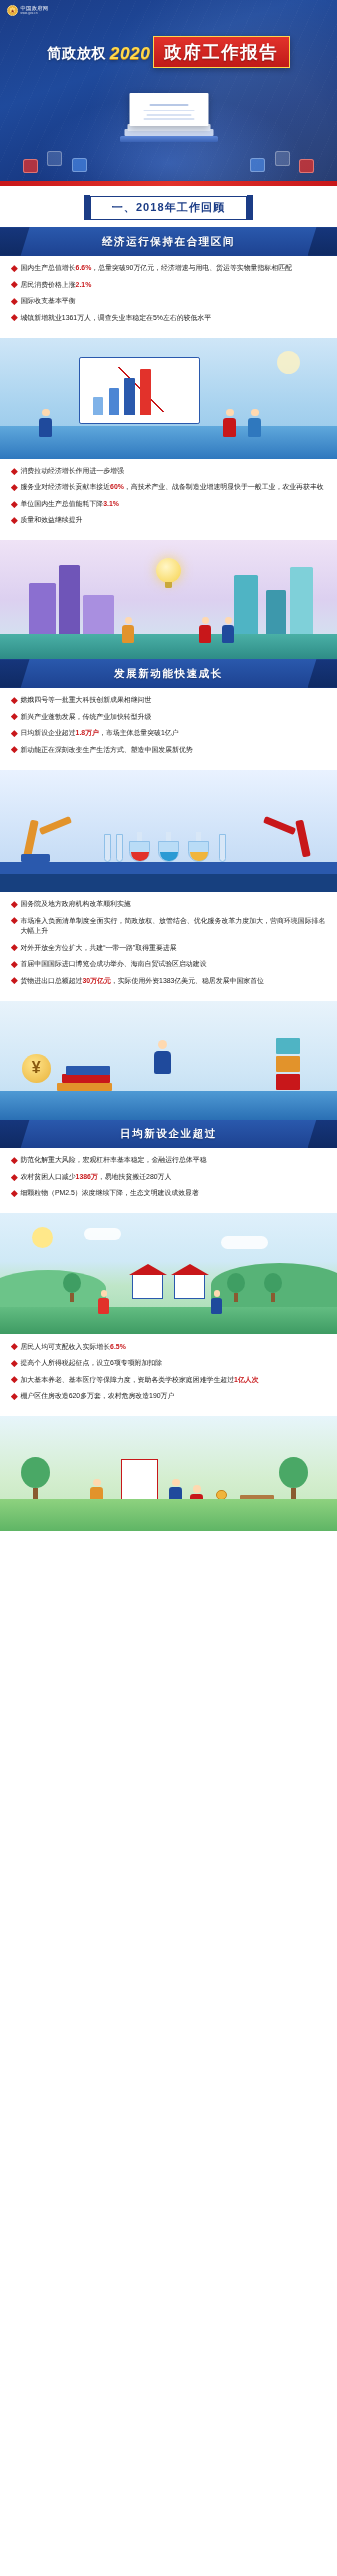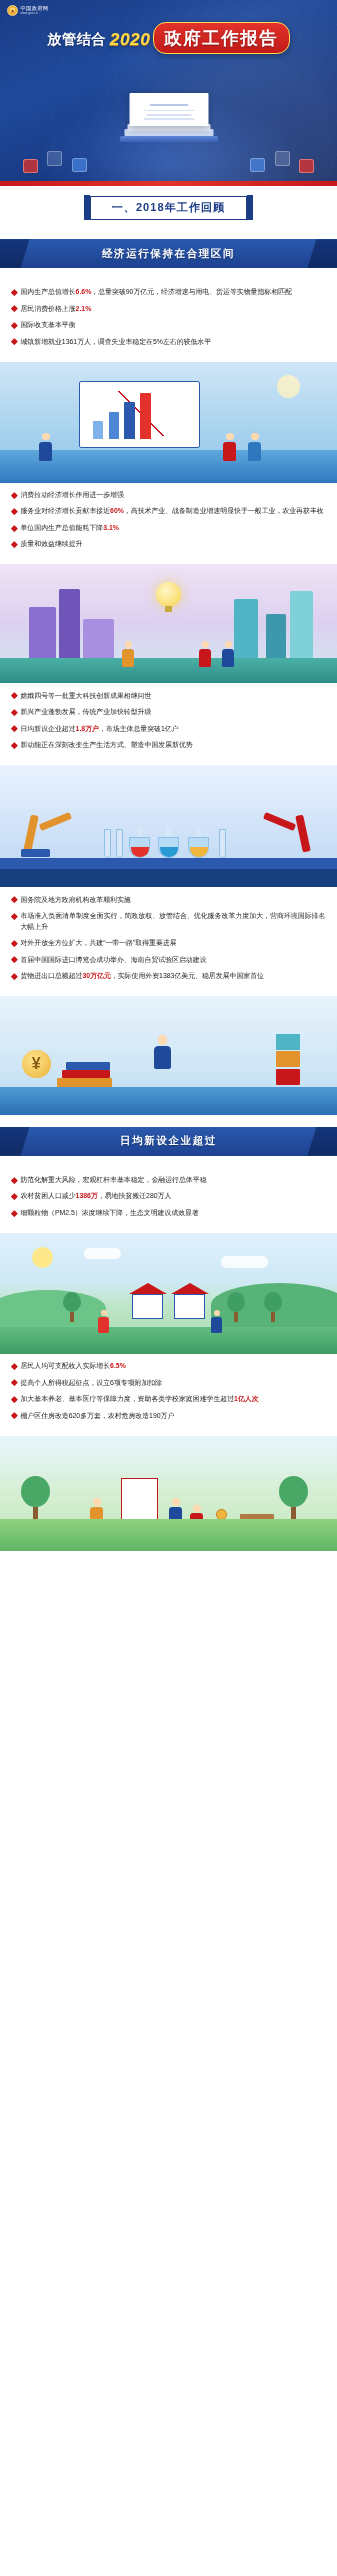--- a/index.html
+++ b/index.html
@@ -61,25 +61,25 @@
     letter-spacing: 0.5px;
     text-shadow: 0 1.1px 2.6px rgba(0,0,0,.35);
   }
   .line1 .year {
     font-size: 17.4px; font-weight: bold;
     color: #ffd84d; font-style: italic;
     text-shadow: 0 1.1px 0 #b8821c, 0 1.6px 3.7px rgba(0,0,0,.35);
     letter-spacing: 0.5px;
   }
   .line2 {
-    margin-top: 6px;
+    margin-top: 20px;
     display: inline-block;
     background: linear-gradient(180deg, #e2322b 0%, #c01a18 100%);
     border: 1.1px solid #ffd84d;
-    border-radius: 13px;
+    border-radius: 0;
     padding: 2.6px 10.5px 3.7px;
     box-shadow: 0 2.1px 6.3px rgba(0,0,0,.33);
   }
   .line2 span {
     font-size: 17.4px; font-weight: bold; color: #fff; letter-spacing: 1.6px;
     text-shadow: 0 1.1px 1.6px rgba(0,0,0,.35);
   }
 
   
   .book {
@@ -143,21 +143,21 @@
   }
   .part-banner .inner::before { left: -6.3px; }
   .part-banner .inner::after { right: -6.3px; }
   .part-banner .txt {
     font-size: 11px; font-weight: bold; color: #1b3c86; letter-spacing: 1.1px;
   }
 
   
   .ribbon {
     position: relative;
-    margin: 12px auto;
+    margin: 0 auto;
     width: 337px;
     height: 28.5px;
     display: flex; align-items: center; justify-content: center;
     background: linear-gradient(180deg,#2a59ad 0%, #1d4291 100%);
   }
   .ribbon::before, .ribbon::after {
     content: ""; position: absolute; top: 0; width: 29.5px; height: 28.5px;
   }
   .ribbon::before { left: 0; background: linear-gradient(180deg,#16367c,#0f2a63); clip-path: polygon(0 0,100% 0,70% 100%,0 100%); }
   .ribbon::after { right: 0; background: linear-gradient(180deg,#16367c,#0f2a63); clip-path: polygon(30% 0,100% 0,100% 100%,0 100%); }
@@ -361,21 +361,21 @@
     <div class="gov-logo">
       <div class="emblem"></div>
       <div class="txt">
         <div class="t1">中国政府网</div>
         <div class="t2">www.gov.cn</div>
       </div>
     </div>
 
     <div class="hero-title-wrap">
       <div class="line1">
-        <span class="zh">放管结合</span>
+        <span class="zh">简政放权</span>
         <span class="year">2020</span>
       </div>
       <div class="line2">
         <span>政府工作报告</span>
       </div>
     </div>
 
     <div class="book">
       <div class="stack s1"></div>
       <div class="stack s2"></div>
@@ -483,20 +483,23 @@
     <div class="pp x2">
         <div class="head"></div>
         <div class="body"></div>
       </div>
     <div class="pp x3">
         <div class="head"></div>
         <div class="body"></div>
       </div>
   </div>
 
+  <div class="ribbon">
+    <span class="rtxt">发展新动能快速成长</span>
+  </div>
   <div class="content">
     <div class="bullet">
       <span class="dot"></span>
       <span class="bt"><span>嫦娥四号等一批重大科技创新成果相继问世</span><b></b><span></span></span>
     </div>
     <div class="bullet">
       <span class="dot"></span>
       <span class="bt"><span>新兴产业蓬勃发展，传统产业加快转型升级</span><b></b><span></span></span>
     </div>
     <div class="bullet">

